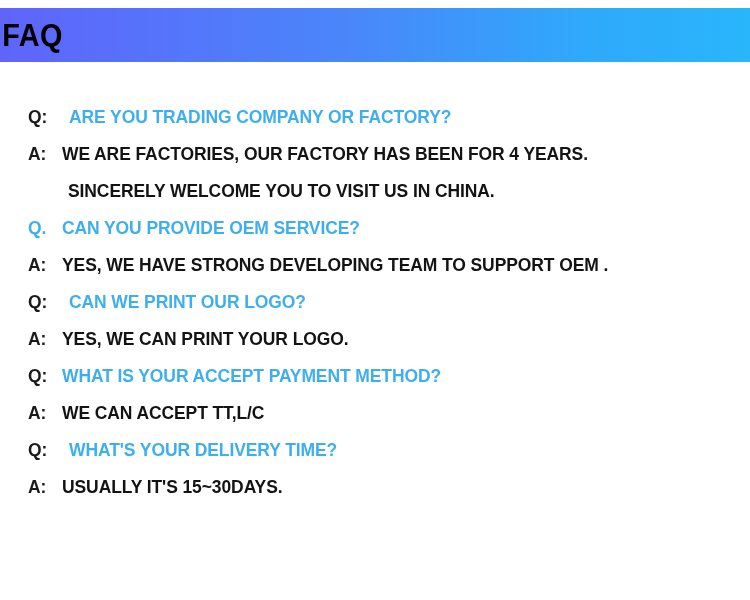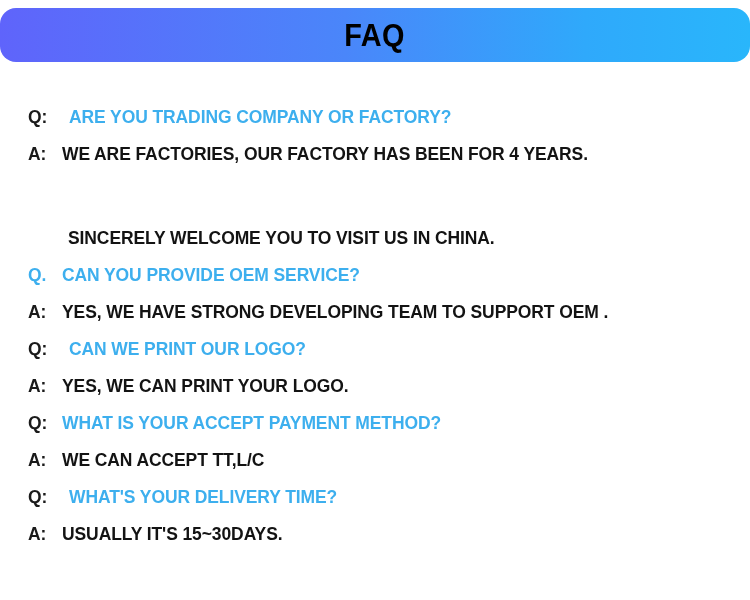--- a/index.html
+++ b/index.html
@@ -25,22 +25,20 @@
   
   .faq-header {
     position: absolute;
     left: 0;
     top: 8px;
     width: 750px;
     height: 54px;
     background: linear-gradient(90deg, #5f64fb 0%, #4a86fa 46%, #2fa9fb 78%, #29b6fb 100%);
     display: flex;
     align-items: center;
-    justify-content: center;
-    border-radius: 16px;
   }
   .faq-header-title {
     color: #000000;
     font-weight: bold;
     font-size: 31px;
     letter-spacing: 0.5px;
     font-family: "Liberation Sans", sans-serif;
     transform: scaleX(0.93);
     line-height: 1;
   }
@@ -88,21 +86,20 @@
   .line-text.q {
     color: #3dafee;
   }
   .line-text.a {
     color: #131313;
   }
 
   
   .faq-line.cont {
     padding-left: 62px;
-    margin-top: 47px;
   }
   .faq-line.cont .line-text {
     margin-left: 6px;
   }
 
   
   .line-text.pad {
     margin-left: 7px;
   }
 </style>

